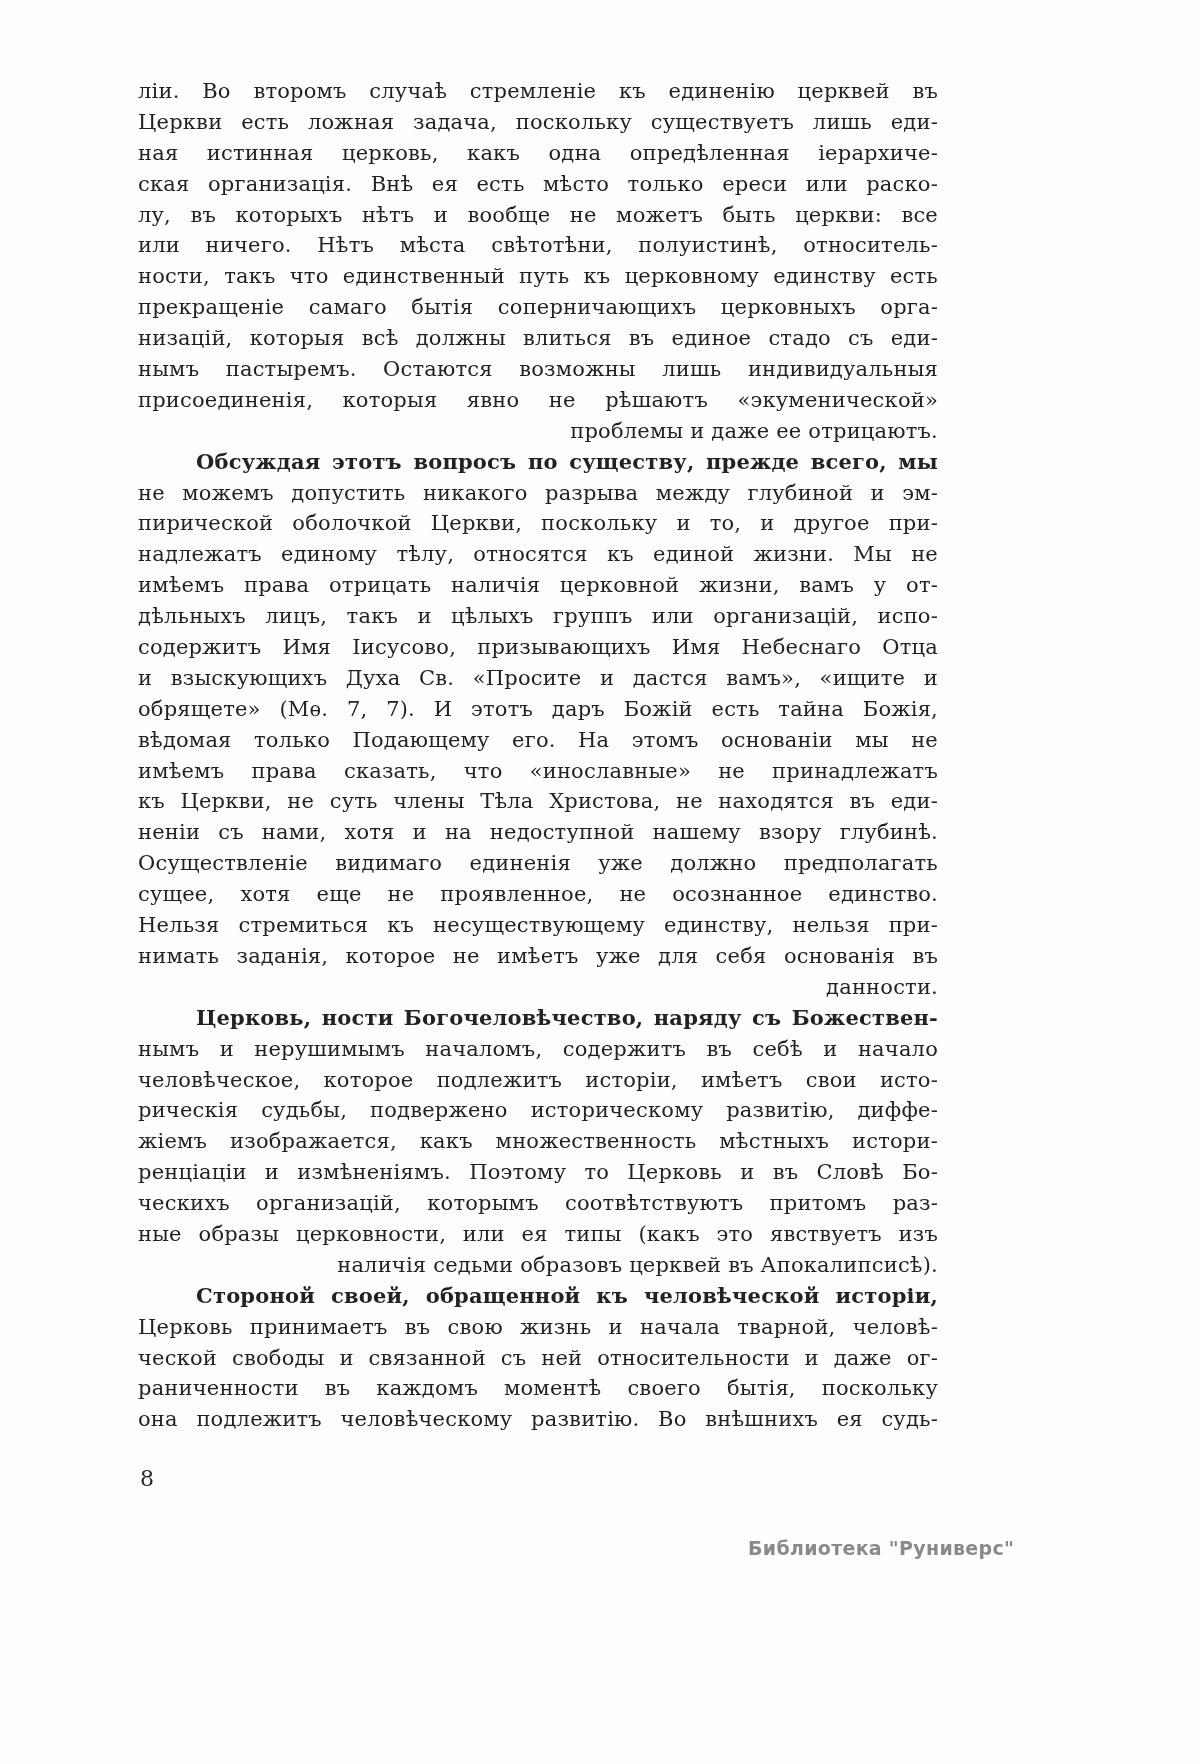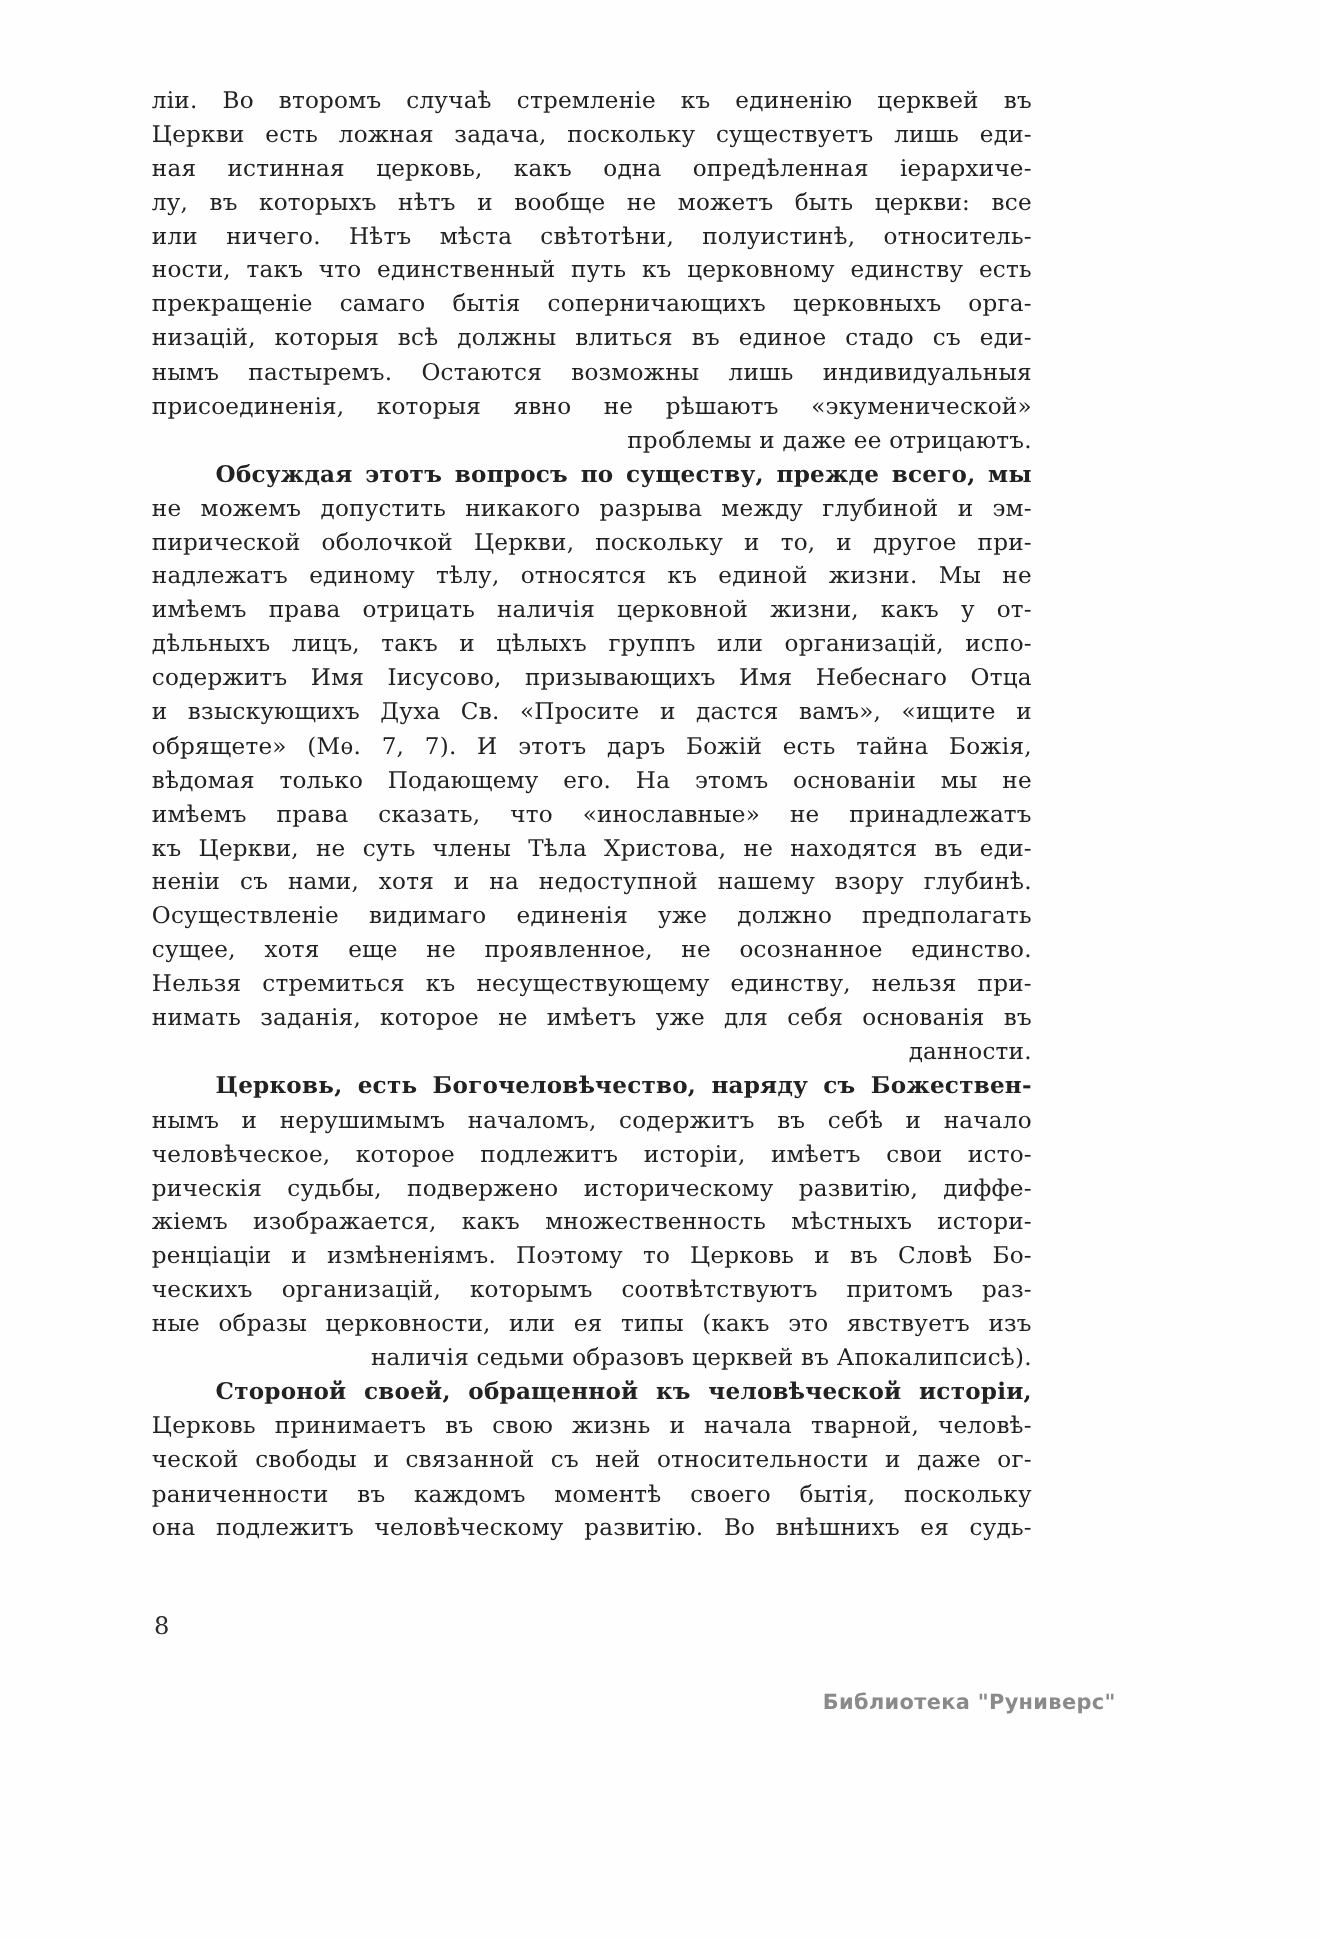--- a/index.html
+++ b/index.html
@@ -65,51 +65,52 @@
 </style>
 </head>
 <body>
 
 <div class="scan-page">
   <main class="text-block">
       <div class="paragraph">
         <div class="line just">ліи. Во второмъ случаѣ стремленіе къ единенію церквей въ</div>
         <div class="line just">Церкви есть ложная задача, поскольку существуетъ лишь еди-</div>
         <div class="line just">ная истинная церковь, какъ одна опредѣленная іерархиче-</div>
+        <div class="line just">ская организація. Внѣ ея есть мѣсто только ереси или раско-</div>
         <div class="line just">лу, въ которыхъ нѣтъ и вообще не можетъ быть церкви: все</div>
         <div class="line just">или ничего. Нѣтъ мѣста свѣтотѣни, полуистинѣ, относитель-</div>
         <div class="line just">ности, такъ что единственный путь къ церковному единству есть</div>
         <div class="line just">прекращеніе самаго бытія соперничающихъ церковныхъ орга-</div>
         <div class="line just">низацій, которыя всѣ должны влиться въ единое стадо съ еди-</div>
         <div class="line just">нымъ пастыремъ.  Остаются возможны лишь индивидуальныя</div>
         <div class="line just">присоединенія, которыя явно не рѣшаютъ «экуменической»</div>
         <div class="line">проблемы и даже ее отрицаютъ.</div>
       </div>
       <div class="paragraph indent">
         <div class="line just">Обсуждая этотъ вопросъ по существу, прежде всего, мы</div>
         <div class="line just">не можемъ допустить никакого разрыва между глубиной и эм-</div>
         <div class="line just">пирической оболочкой Церкви, поскольку и то, и другое при-</div>
         <div class="line just">надлежатъ единому тѣлу, относятся къ единой жизни.  Мы не</div>
-        <div class="line just">имѣемъ права отрицать наличія церковной жизни, какъ у от-</div>
+        <div class="line just">имѣемъ права отрицать наличія церковной жизни, вамъ у от-</div>
         <div class="line just">дѣльныхъ лицъ, такъ и цѣлыхъ группъ или организацій, испо-</div>
         <div class="line just">содержитъ Имя Іисусово, призывающихъ Имя Небеснаго Отца</div>
         <div class="line just">и взыскующихъ Духа Св. «Просите и дастся вамъ», «ищите и</div>
         <div class="line just">обрящете» (Мѳ. 7, 7). И этотъ даръ Божій есть тайна Божія,</div>
         <div class="line just">вѣдомая только Подающему его.  На этомъ основаніи мы не</div>
         <div class="line just">имѣемъ права сказать, что «инославные» не принадлежатъ</div>
         <div class="line just">къ Церкви, не суть члены Тѣла Христова, не находятся въ еди-</div>
         <div class="line just">неніи съ нами, хотя и на недоступной нашему взору глубинѣ.</div>
         <div class="line just">Осуществленіе видимаго  единенія уже должно предполагать</div>
         <div class="line just">сущее, хотя еще  не проявленное,  не осознанное  единство.</div>
         <div class="line just">Нельзя стремиться къ несуществующему единству, нельзя при-</div>
         <div class="line just">нимать заданія, которое не имѣетъ уже для себя основанія въ</div>
         <div class="line">данности.</div>
       </div>
       <div class="paragraph indent">
-        <div class="line just">Церковь, есть Богочеловѣчество, наряду съ Божествен-</div>
+        <div class="line just">Церковь, ности Богочеловѣчество, наряду съ Божествен-</div>
         <div class="line just">нымъ и нерушимымъ началомъ, содержитъ въ себѣ и начало</div>
         <div class="line just">человѣческое, которое подлежитъ исторіи, имѣетъ свои исто-</div>
         <div class="line just">рическія судьбы, подвержено историческому развитію, диффе-</div>
         <div class="line just">жіемъ изображается, какъ множественность мѣстныхъ истори-</div>
         <div class="line just">ренціаціи и измѣненіямъ. Поэтому то Церковь и въ Словѣ Бо-</div>
         <div class="line just">ческихъ организацій, которымъ соотвѣтствуютъ притомъ раз-</div>
         <div class="line just">ные образы церковности, или ея типы (какъ это явствуетъ изъ</div>
         <div class="line">наличія седьми образовъ церквей въ Апокалипсисѣ).</div>
       </div>
       <div class="paragraph indent">

